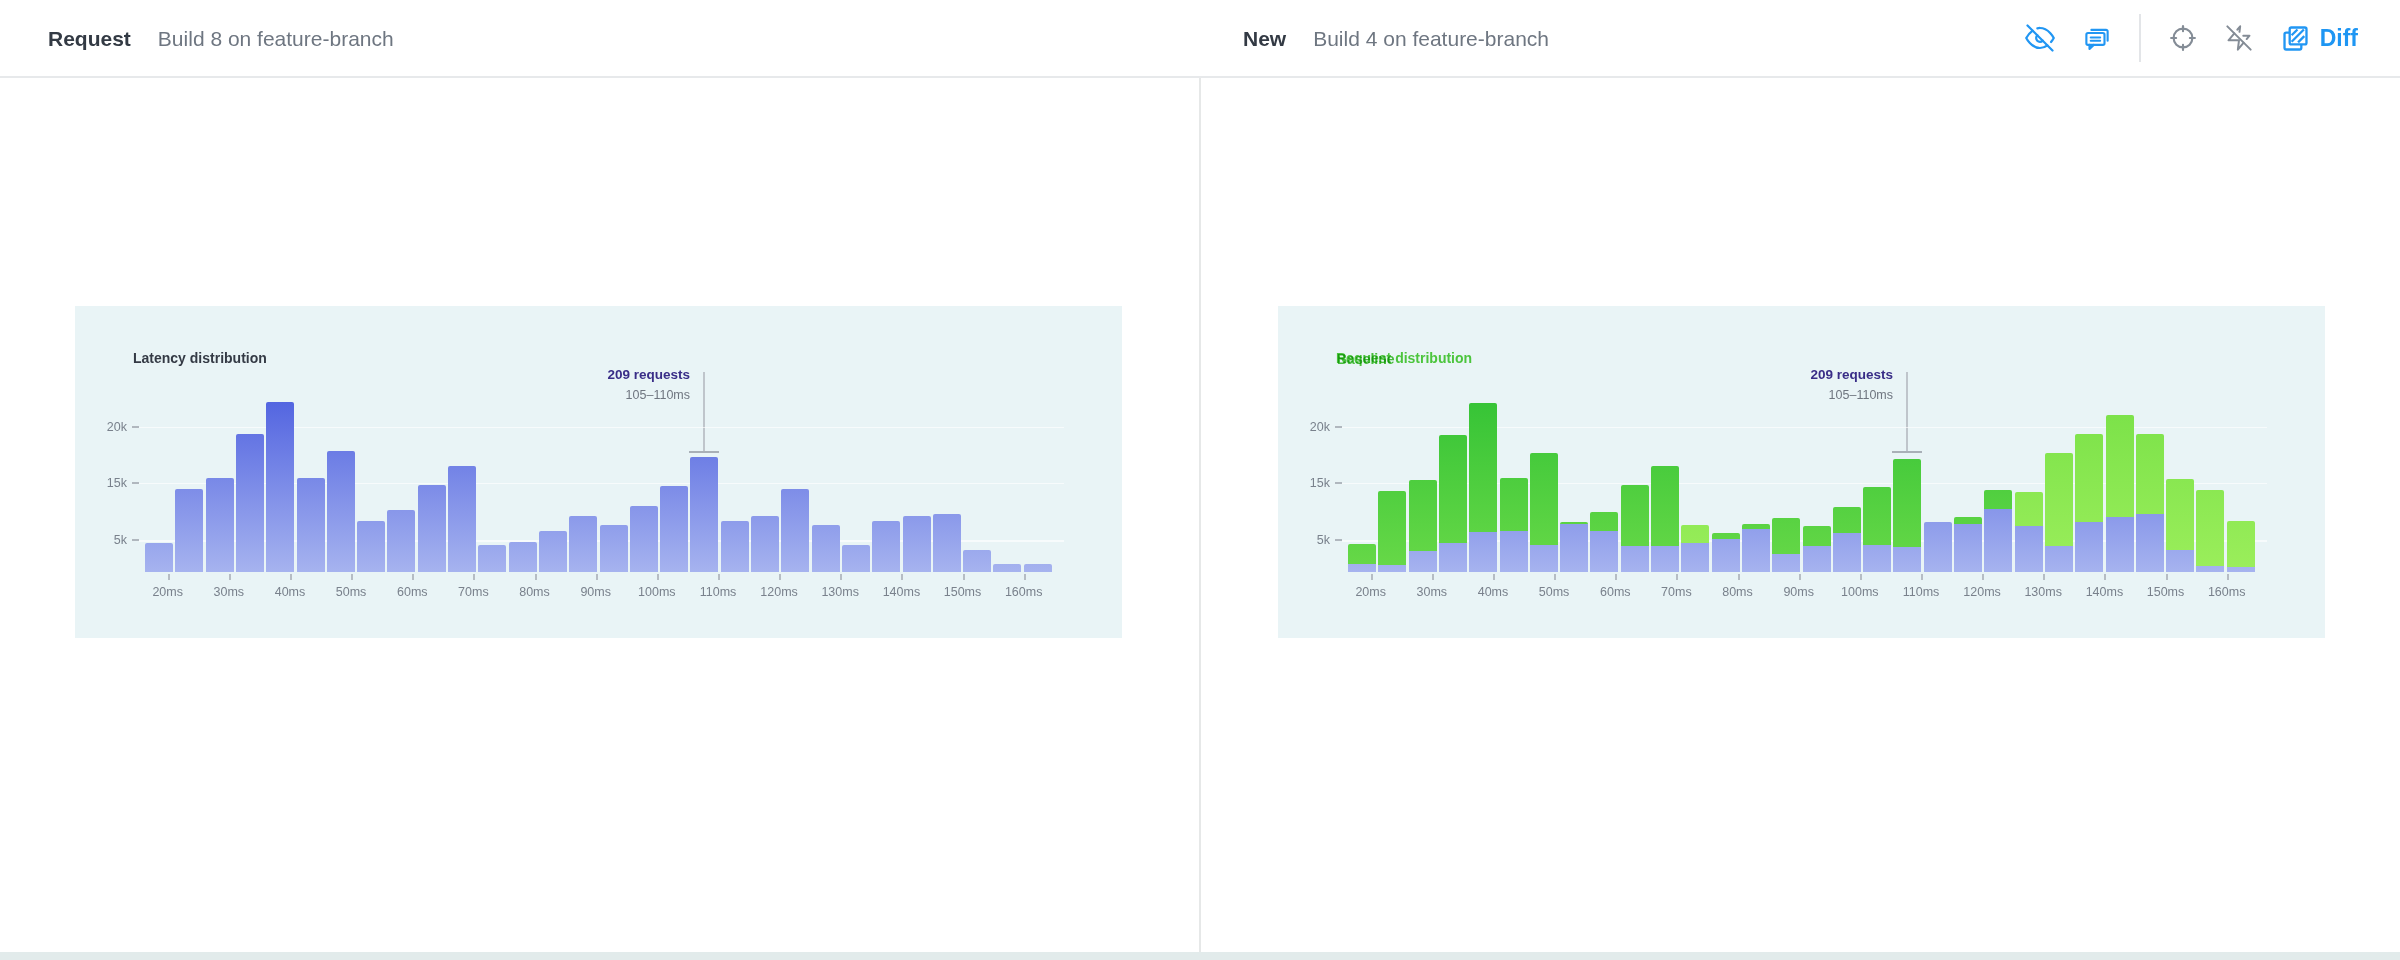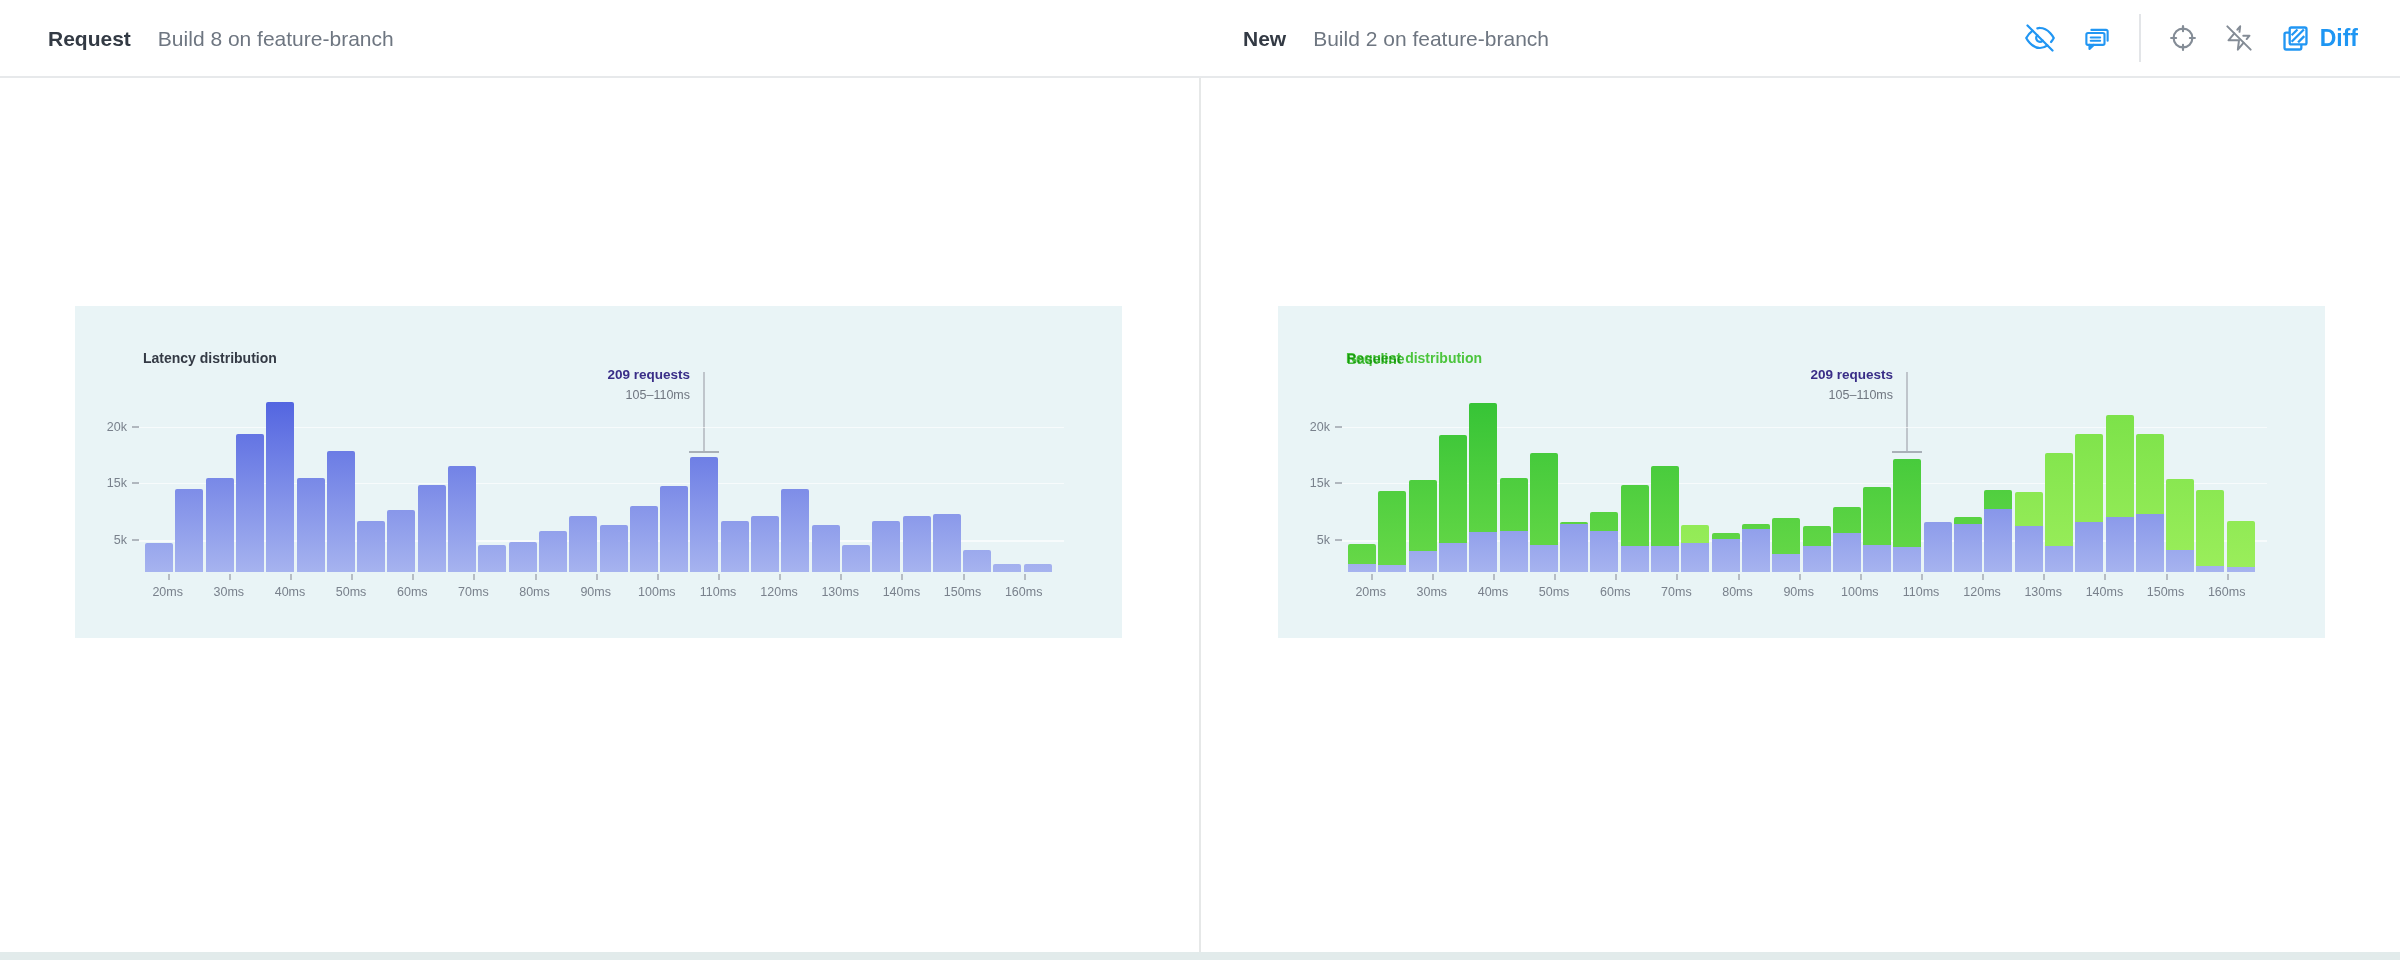--- a/index.html
+++ b/index.html
@@ -30,21 +30,21 @@
   
   .pane-divider{position:absolute;left:1199px;top:78px;width:2px;height:874px;background:#e6e8e8;}
   .bottom-strip{position:absolute;left:0;bottom:0;width:2400px;height:8px;background:#e2ebeb;}
   
   .card{
     position:absolute;top:306px;width:1047px;height:332px;
     background:#e9f4f6;overflow:visible;
   }
   .card-left{left:75px;}
   .card-right{left:1278px;}
-  .chart-title{position:absolute;left:68px;top:44px;font-size:14px;font-weight:700;color:#343a45;white-space:nowrap;}
+  .chart-title{position:absolute;left:58px;top:44px;font-size:14px;font-weight:700;color:#343a45;white-space:nowrap;}
   .diff-title{color:#4cc53d;}
   .ow{position:relative;display:inline-block;}
   .ow .w2{position:absolute;left:1px;top:1px;mix-blend-mode:multiply;}
   .gridline{position:absolute;left:64px;width:925px;height:1.5px;background:rgba(255,255,255,0.65);}
   .ylab{position:absolute;left:4px;width:48px;height:18px;line-height:18px;text-align:right;font-size:12.5px;color:#79818c;}
   .ydash{position:absolute;left:57px;width:7px;height:2px;background:#b0b7be;}
   .xdash{position:absolute;width:2px;height:6px;top:268px;background:#b6bdc4;}
   .xlab{position:absolute;top:279px;width:64px;text-align:center;font-size:12.5px;color:#79818c;}
   .bar{position:absolute;bottom:66px;width:28px;border-radius:2px 2px 0 0;}
   .bar-overlay{position:absolute;left:0;right:0;bottom:0;border-radius:0;}
@@ -62,21 +62,21 @@
 </head>
 <body>
 
 <header>
   <div class="h-group h-left">
     <span class="h-strong">Request</span>
     <span class="h-sub">Build 8 on feature-branch</span>
   </div>
   <div class="h-group h-new">
     <span class="h-strong">New</span>
-    <span class="h-sub">Build 2 on feature-branch</span>
+    <span class="h-sub">Build 4 on feature-branch</span>
   </div>
   <div class="toolbar">
     <button class="tb-btn tb-blue" title="">
       <span>
         <svg width="30" height="30" viewBox="0 0 24 24" fill="none" stroke="currentColor" stroke-width="1.8" stroke-linecap="round" stroke-linejoin="round">
           <path d="M17.94 17.94A10.07 10.07 0 0 1 12 20c-7 0-11-8-11-8a18.45 18.45 0 0 1 5.06-5.94M9.9 4.24A9.12 9.12 0 0 1 12 4c7 0 11 8 11 8a18.5 18.5 0 0 1-2.16 3.19m-6.72-1.07a3 3 0 1 1-4.24-4.24"></path>
           <line x1="2" y1="2" x2="22" y2="22"></line>
         </svg>
       </span>
     </button>

